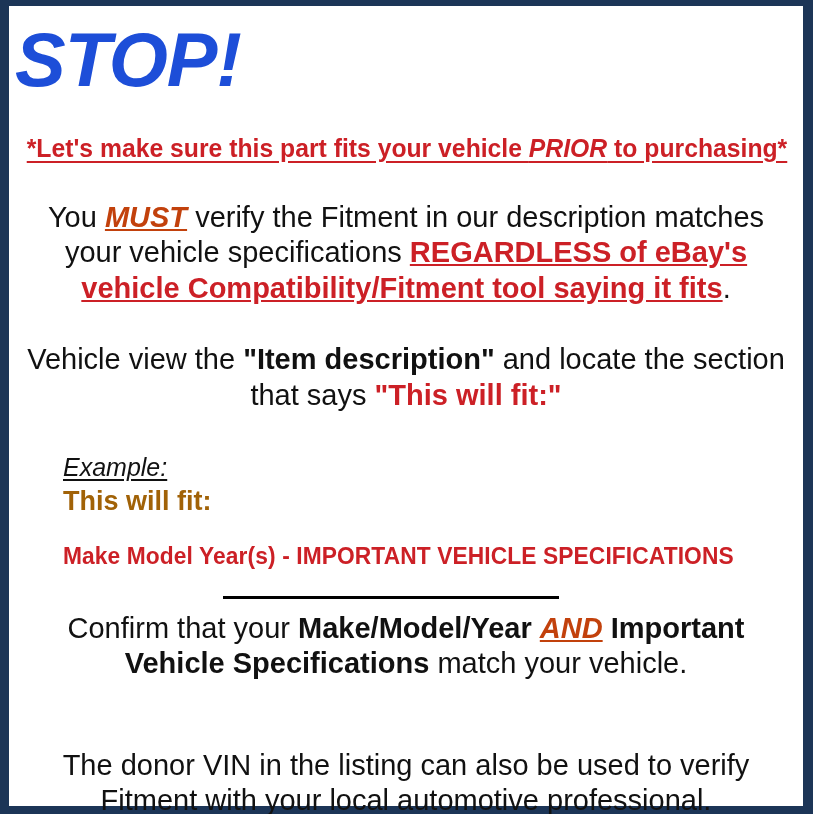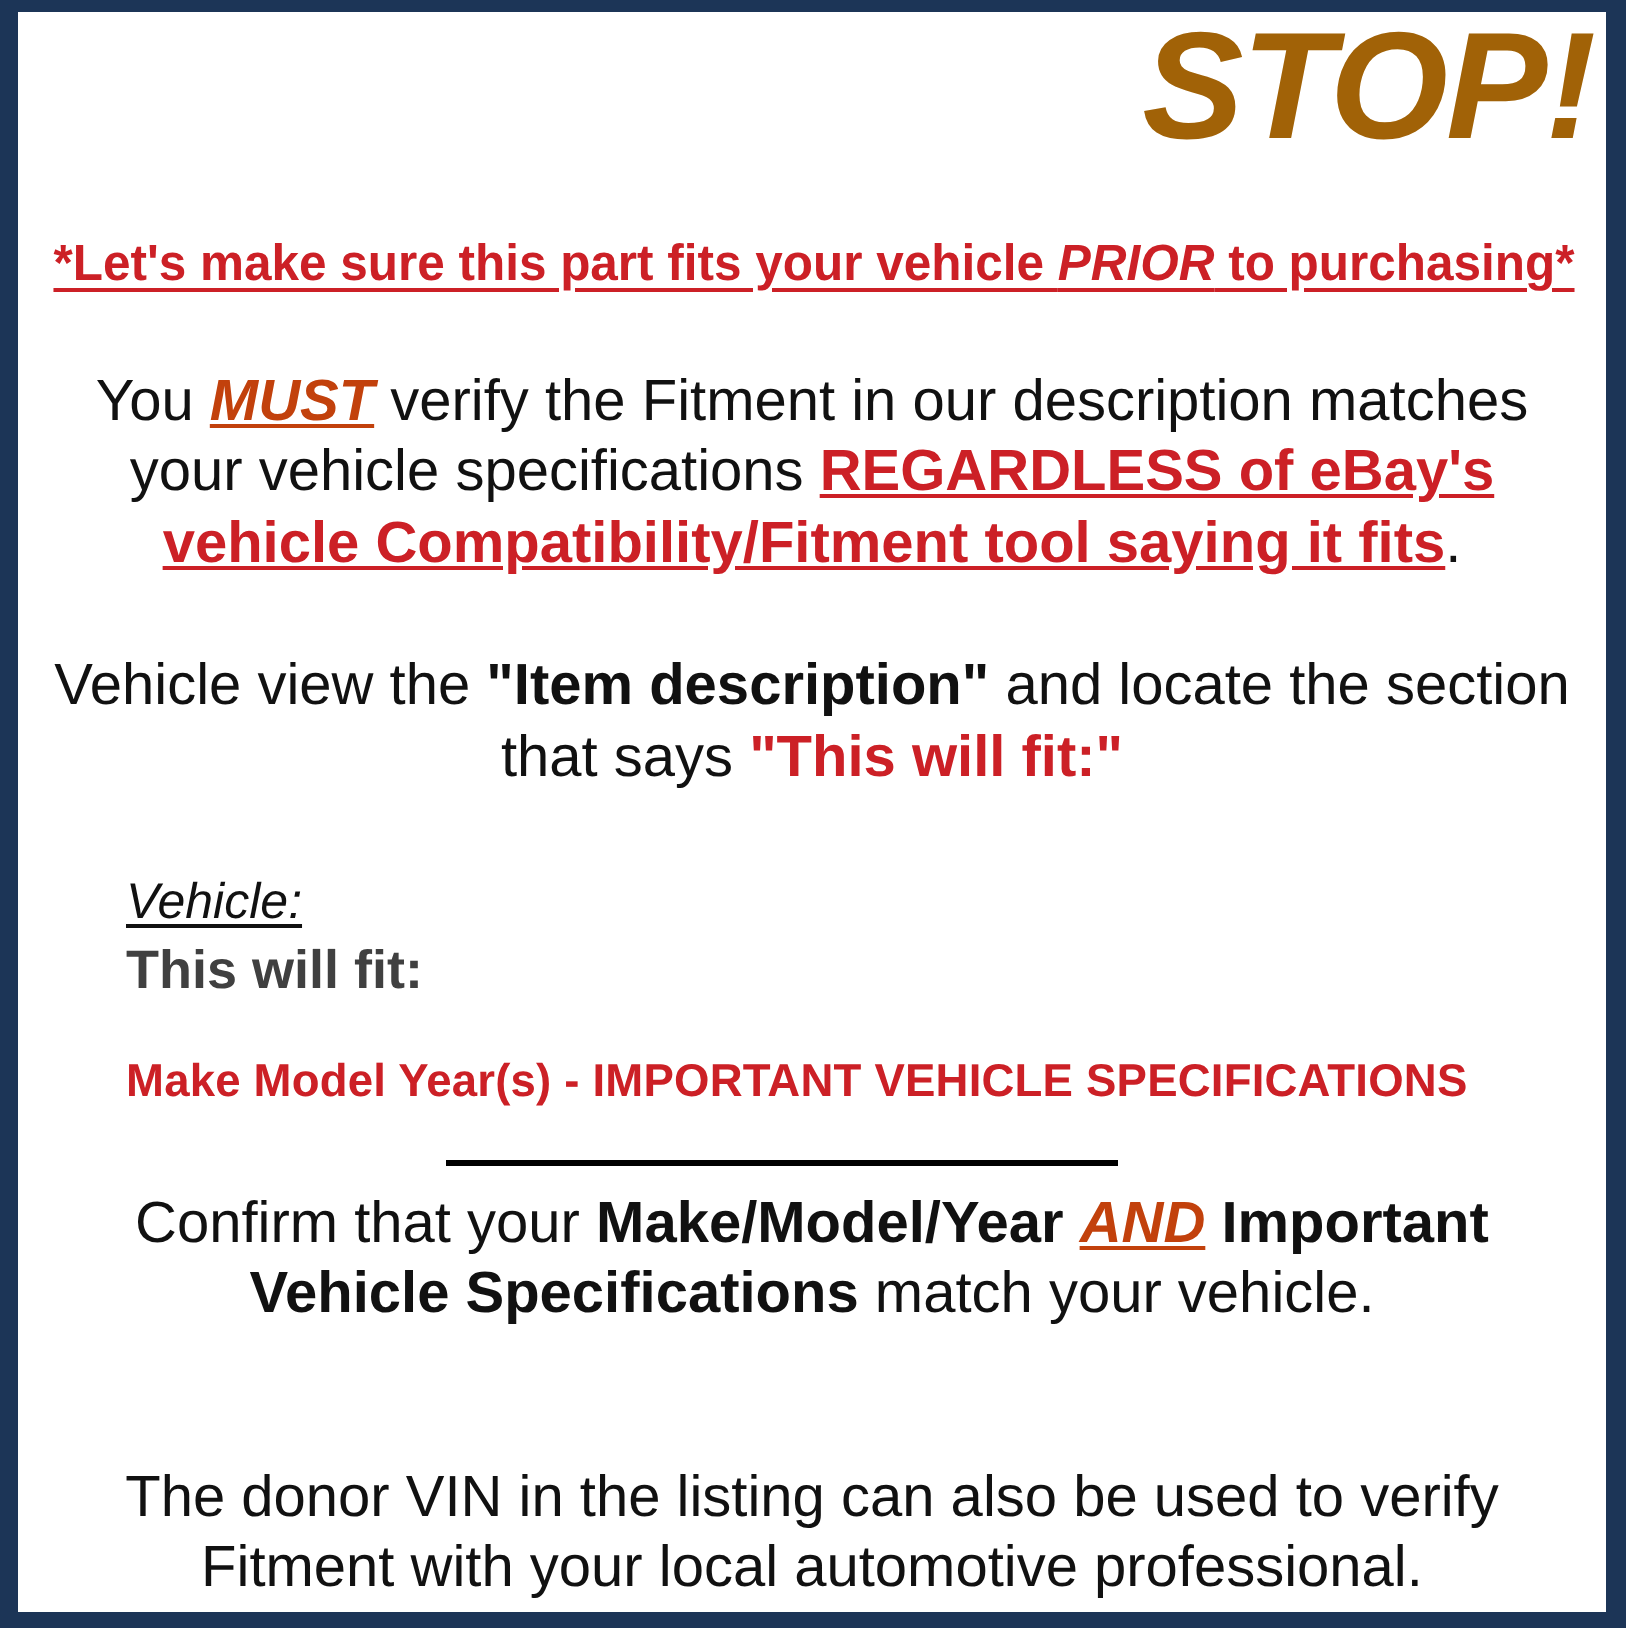--- a/index.html
+++ b/index.html
@@ -28,27 +28,28 @@
     box-sizing: border-box;
     width: 100%;
     height: 100%;
     padding: 0 6px;
     display: flex;
     flex-direction: column;
     align-items: stretch;
   }
 
   .stop-title {
-    text-align: right;
-    color: #a16207;
+    text-align: left;
+    color: #1d4ed8;
     font-weight: bold;
     font-style: italic;
     font-size: 76px;
     line-height: 1.0;
     letter-spacing: -1px;
+    margin-top: 16px;
     font-family: "Liberation Sans", sans-serif;
   }
 
   .subtitle {
     text-align: center;
     color: #cc2026;
     font-weight: bold;
     font-size: 25.5px;
     line-height: 1.1;
     text-decoration: underline;
@@ -98,21 +99,21 @@
   }
   .example-label {
     color: #111111;
     font-style: italic;
     font-size: 25px;
     text-decoration: underline;
     text-underline-offset: 3px;
     display: inline-block;
   }
   .example-fit {
-    color: #404040;
+    color: #a16207;
     font-weight: bold;
     font-size: 27px;
     margin-top: 4px;
   }
   .example-spec {
     color: #cc2026;
     font-weight: bold;
     font-size: 23px;
     margin-top: 26px;
     letter-spacing: 0.1px;
@@ -148,21 +149,21 @@
     <div class="para p1">
       <span>You </span><span class="red-bold-ital-u">MUST</span><span> verify the Fitment in our description matches your vehicle specifications </span><span class="red-bold-u">REGARDLESS of eBay's vehicle Compatibility/Fitment tool saying it fits</span><span>.</span>
     </div>
 
     <div class="para p2">
       <span>Vehicle view the </span><span class="blk-bold">"Item description"</span><span> and locate the section that says </span><span class="red-bold">"This will fit:"</span>
     </div>
 
     <div class="example-block">
       <div>
-        <span class="example-label">Vehicle:</span>
+        <span class="example-label">Example:</span>
       </div>
       <div class="example-fit">This will fit:</div>
       <div class="example-spec">Make Model Year(s) - IMPORTANT VEHICLE SPECIFICATIONS</div>
     </div>
 
     <div class="divider-wrap">
       <div class="divider"></div>
     </div>
 
     <div class="para p4">

